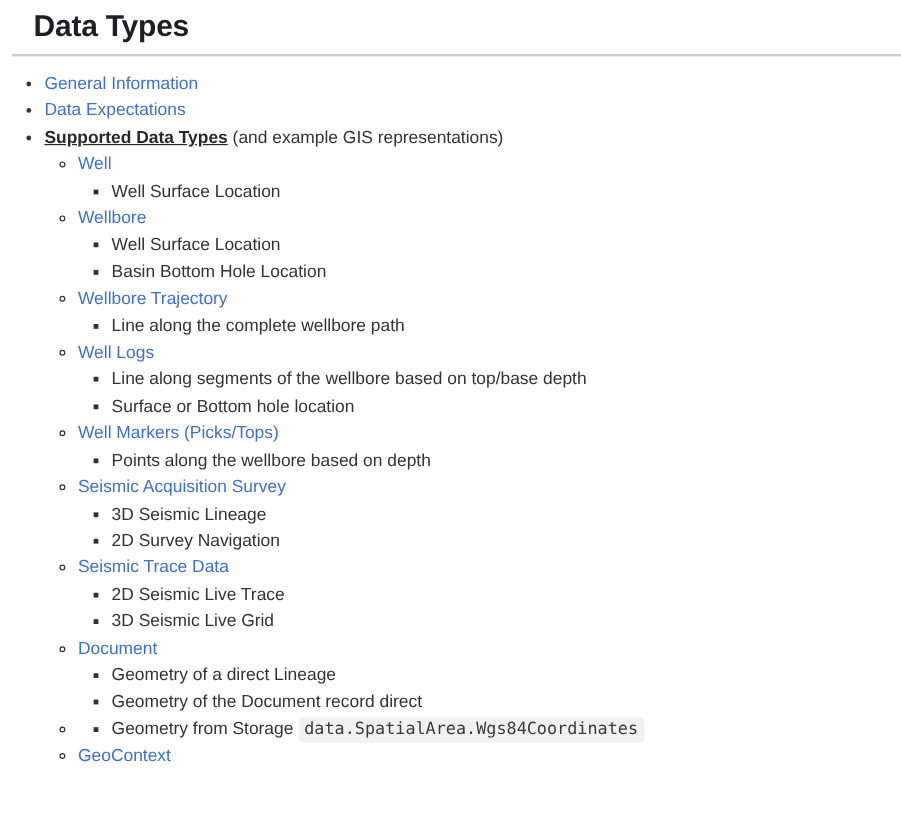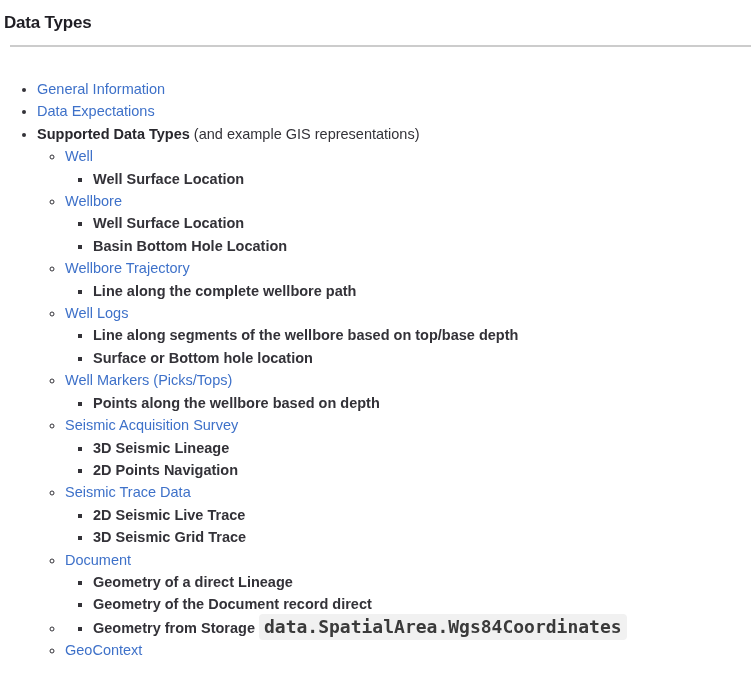--- a/index.html
+++ b/index.html
@@ -7,48 +7,48 @@
   body {
     width: 751px;
     height: 696px;
     overflow: hidden;
     background: #ffffff;
     font-family: "Liberation Sans", sans-serif;
     font-size: 14.5px;
     color: #333238;
   }
   h1.page-title {
-    font-size: 17px;
+    font-size: 25px;
     font-weight: 700;
     letter-spacing: -0.2px;
     color: #1f1e24;
     margin: 0;
-    padding: 7px 0 0 4px;
+    padding: 7px 0 0 28px;
     line-height: 31px;
   }
   hr.title-divider {
     border: none;
     border-top: 2px solid #cccccc;
     margin: 7px 0 0 10px;
   }
   ul { margin: 0; padding-left: 28px; }
-  ul.lvl1 { list-style: disc;   margin: 31px 0 0 9px; }
+  ul.lvl1 { list-style: disc;   margin: 12px 0 0 9px; }
   ul.lvl2 { list-style: circle; }
-  ul.lvl3 { list-style: square; font-weight: bold; }
+  ul.lvl3 { list-style: square; }
   li { line-height: 22.4px; }
   li::marker { font-size: 13px; }
   a.link {
     color: #3e71c9;
     text-decoration: none;
     cursor: pointer;
   }
-  strong.bold-label { font-weight: 700; color: #28272d; }
+  strong.bold-label { font-weight: 700; color: #28272d; text-decoration: underline; }
   code.inline-code {
     font-family: "DejaVu Sans Mono", monospace;
-    font-size: 18px;
+    font-size: 14px;
     background: #f1f1f1;
     color: #3a3a3a;
     border-radius: 4px;
     padding: 2px 5px 3px 5px;
     white-space: nowrap;
   }
 </style>
 </head>
 <body>
 
@@ -70,25 +70,25 @@
           </ul></li>
         <li><a class="link">Well Logs</a><ul class="lvl3">
             <li><span>Line along segments of the wellbore based on top/base depth</span></li>
             <li><span>Surface or Bottom hole location</span></li>
           </ul></li>
         <li><a class="link">Well Markers (Picks/Tops)</a><ul class="lvl3">
             <li><span>Points along the wellbore based on depth</span></li>
           </ul></li>
         <li><a class="link">Seismic Acquisition Survey</a><ul class="lvl3">
             <li><span>3D Seismic Lineage</span></li>
-            <li><span>2D Points Navigation</span></li>
+            <li><span>2D Survey Navigation</span></li>
           </ul></li>
         <li><a class="link">Seismic Trace Data</a><ul class="lvl3">
             <li><span>2D Seismic Live Trace</span></li>
-            <li><span>3D Seismic Grid Trace</span></li>
+            <li><span>3D Seismic Live Grid</span></li>
           </ul></li>
         <li><a class="link">Document</a><ul class="lvl3">
             <li><span>Geometry of a direct Lineage</span></li>
             <li><span>Geometry of the Document record direct</span></li>
           </ul></li>
         <li><ul class="lvl3">
             <li><span>Geometry from Storage </span><code class="inline-code">data.SpatialArea.Wgs84Coordinates</code></li>
           </ul></li>
         <li><a class="link">GeoContext</a></li>
       </ul></li>

